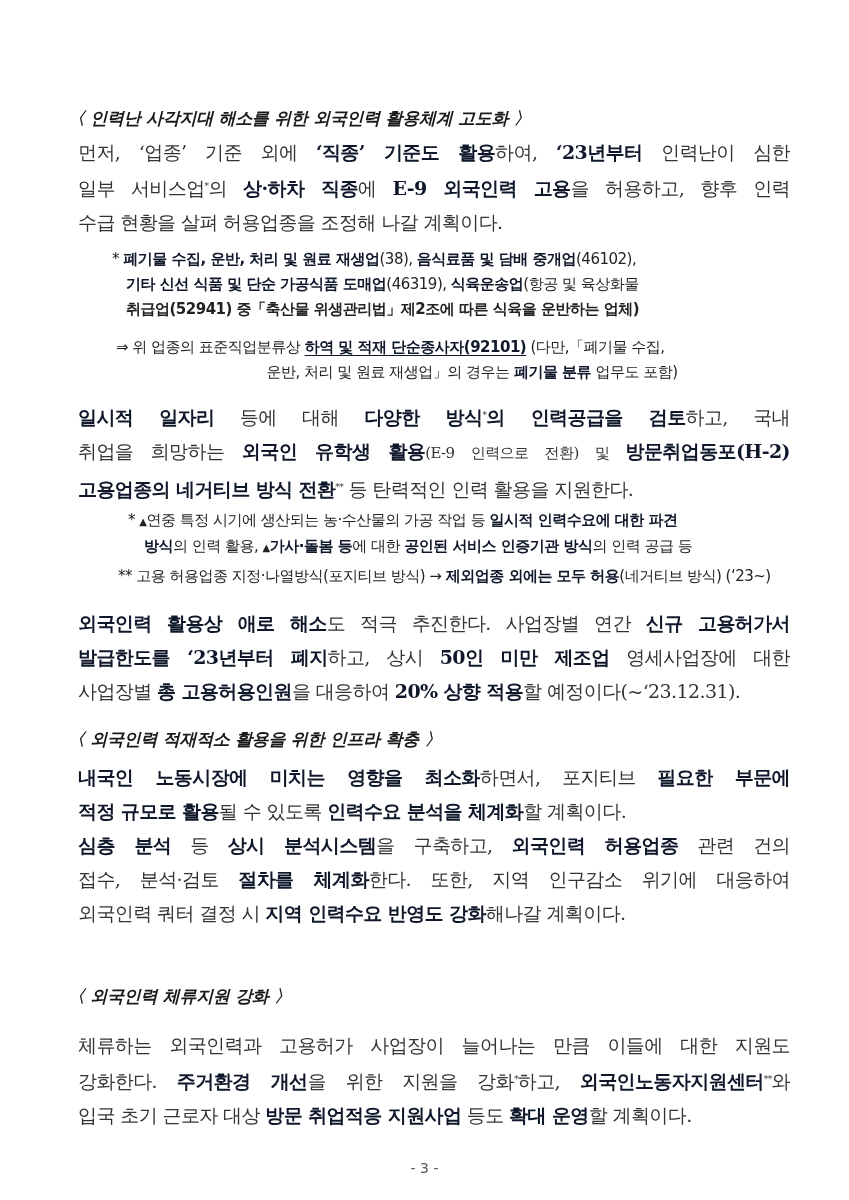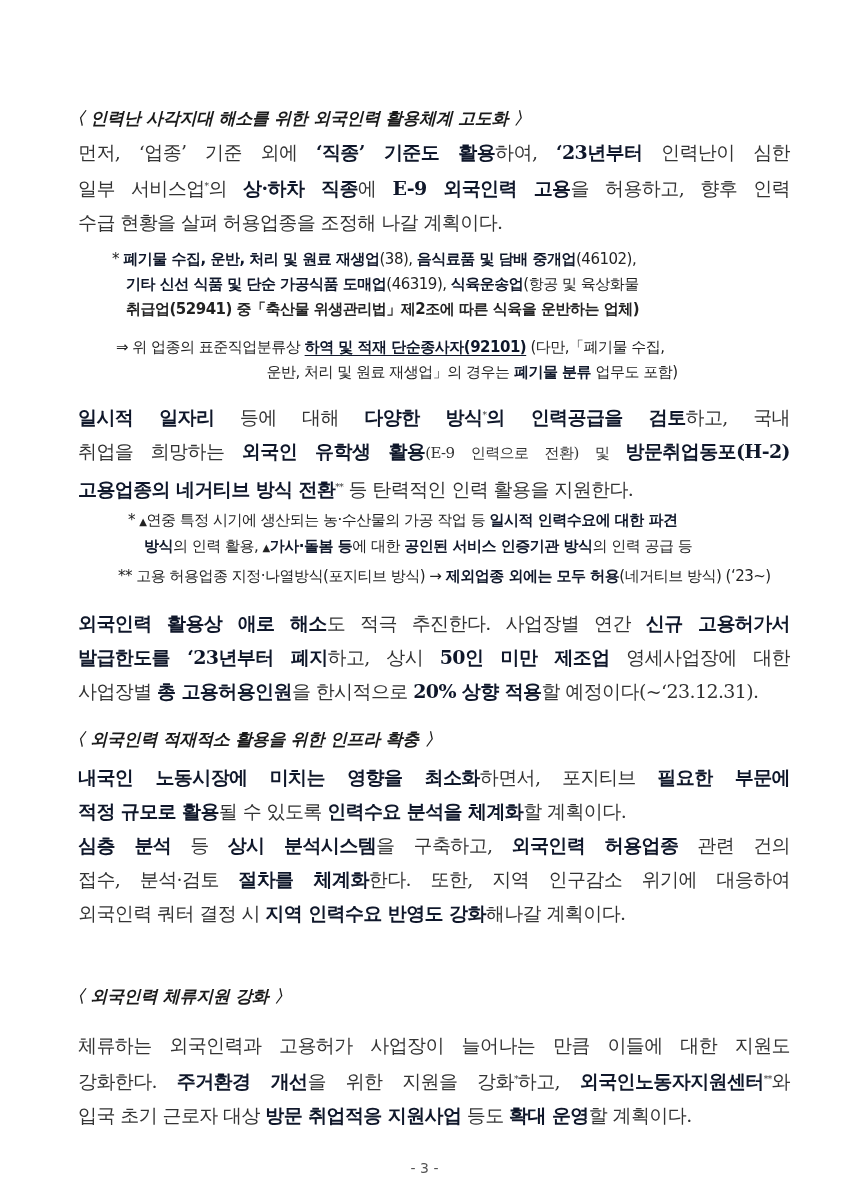--- a/index.html
+++ b/index.html
@@ -45,21 +45,21 @@
 
 <div class="note" style="top:508px; left:128px; width:690px;">
   <span class="ln"><span>* </span><span style="font-size:10px;">▲</span><span>연중 특정 시기에 생산되는 농·수산물의 가공 작업 등 </span><b>일시적 인력수요에 대한 파견</b></span>
   <span class="ln" style="padding-left:16px;"><b>방식</b><span>의 인력 활용, </span><span style="font-size:10px;">▲</span><b>가사·돌봄 등</b><span>에 대한 </span><b>공인된 서비스 인증기관 방식</b><span>의 인력 공급 등</span></span>
   <span class="ln" style="margin-left:-10px; margin-top:4px;"><span>** 고용 허용업종 지정·나열방식(포지티브 방식) → </span><b>제외업종 외에는 모두 허용</b><span>(네거티브 방식) (‘23~)</span></span>
 </div>
 
 <div class="para" style="top:606px;">
   <span class="ln"><span> </span><b>외국인력 활용상 애로 해소</b><span>도 적극 추진한다. 사업장별 연간 </span><b>신규 고용허가서</b></span>
   <span class="ln"><b>발급한도를 ‘23년부터 폐지</b><span>하고, 상시 </span><b>50인 미만 제조업</b><span> 영세사업장에 대한</span></span>
-  <span class="ln last"><span>사업장별 </span><b>총 고용허용인원</b><span>을 한시적으로 </span><b>20% 상향 적용</b><span>할 예정이다(~‘23.12.31).</span></span>
+  <span class="ln last"><span>사업장별 </span><b>총 고용허용인원</b><span>을 대응하여 </span><b>20% 상향 적용</b><span>할 예정이다(~‘23.12.31).</span></span>
 </div>
 
 <div class="heading" style="top:728px;">〈 외국인력 적재적소 활용을 위한 인프라 확충 〉</div>
 
 <div class="para" style="top:760px;">
   <span class="ln"><span> </span><b>내국인 노동시장에 미치는 영향을 최소화</b><span>하면서, 포지티브 </span><b>필요한 부문에</b></span>
   <span class="ln last"><b>적정 규모로 활용</b><span>될 수 있도록 </span><b>인력수요 분석을 체계화</b><span>할 계획이다.</span></span>
 </div>
 
 <div class="para" style="top:828px;">

